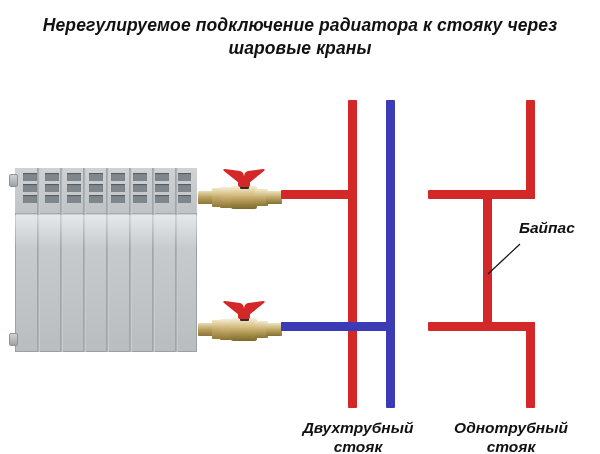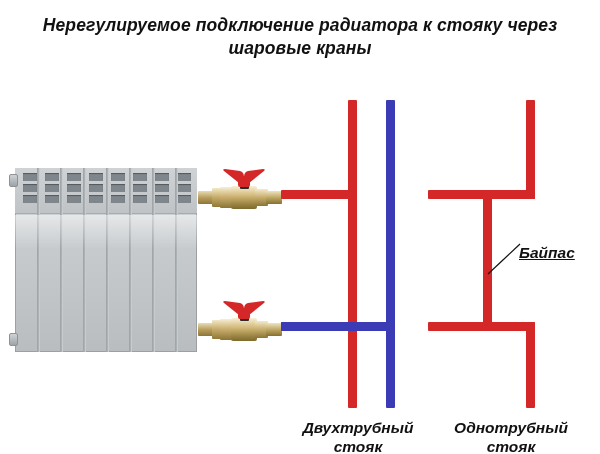--- a/index.html
+++ b/index.html
@@ -292,21 +292,21 @@
 
   <div class="pipe v red" style="left:483px; top:190px; height:141px;"></div>
 
   <div class="pipe h red" style="left:428px; top:322px; width:107px;"></div>
 
   <div class="pipe v red" style="left:526px; top:322px; height:86px;"></div>
 
   <svg class="leader" style="left:486px; top:238px;" width="40" height="40">
     <line x1="2" y1="36" x2="34" y2="6" stroke="#111111" stroke-width="1.2"></line>
   </svg>
-  <div class="lbl-bypass" style="left:519px; top:244px;text-decoration:underline;">Байпас</div>
+  <div class="lbl-bypass" style="left:519px; top:219px;">Байпас</div>
 
   <div class="lbl" style="left:296px; top:418px; width:124px;">Двухтрубный
 стояк</div>
 
   <div class="lbl" style="left:449px; top:418px; width:124px;">Однотрубный
 стояк</div>
 
 </div>
 
 </body></html>

